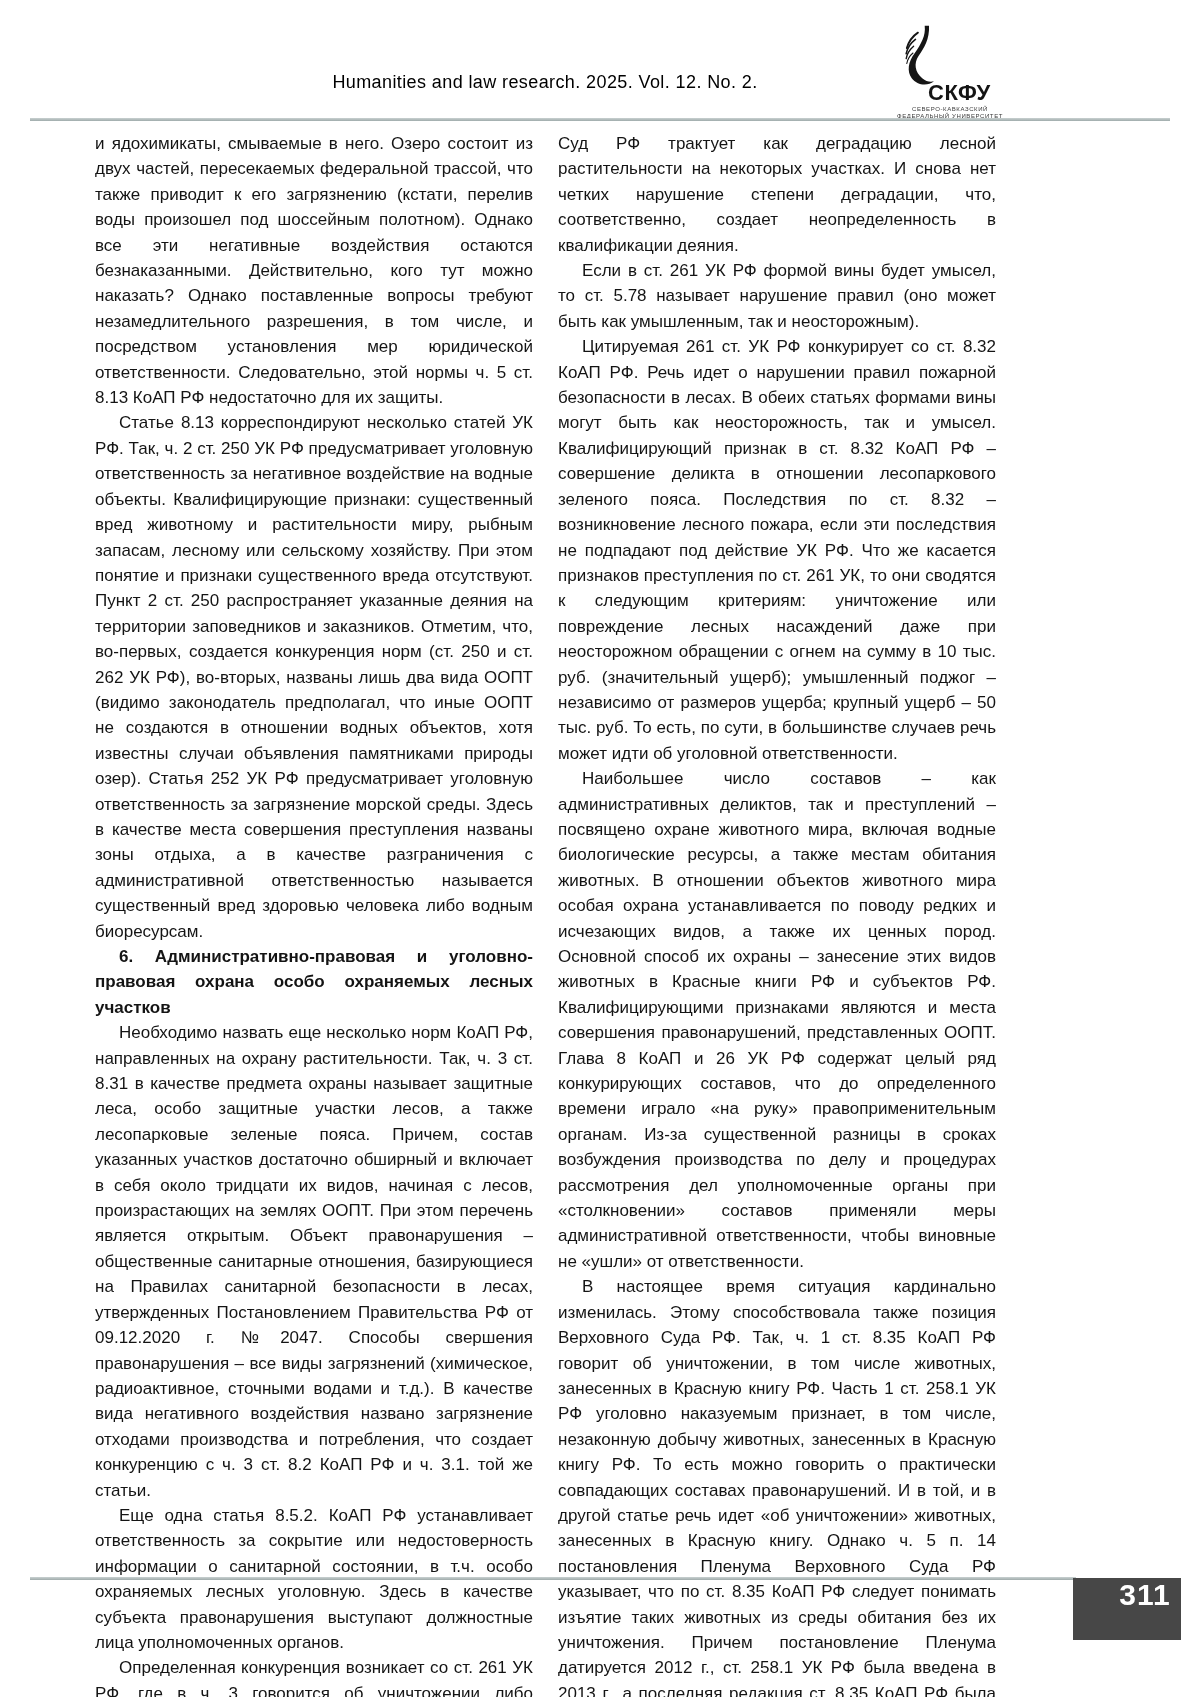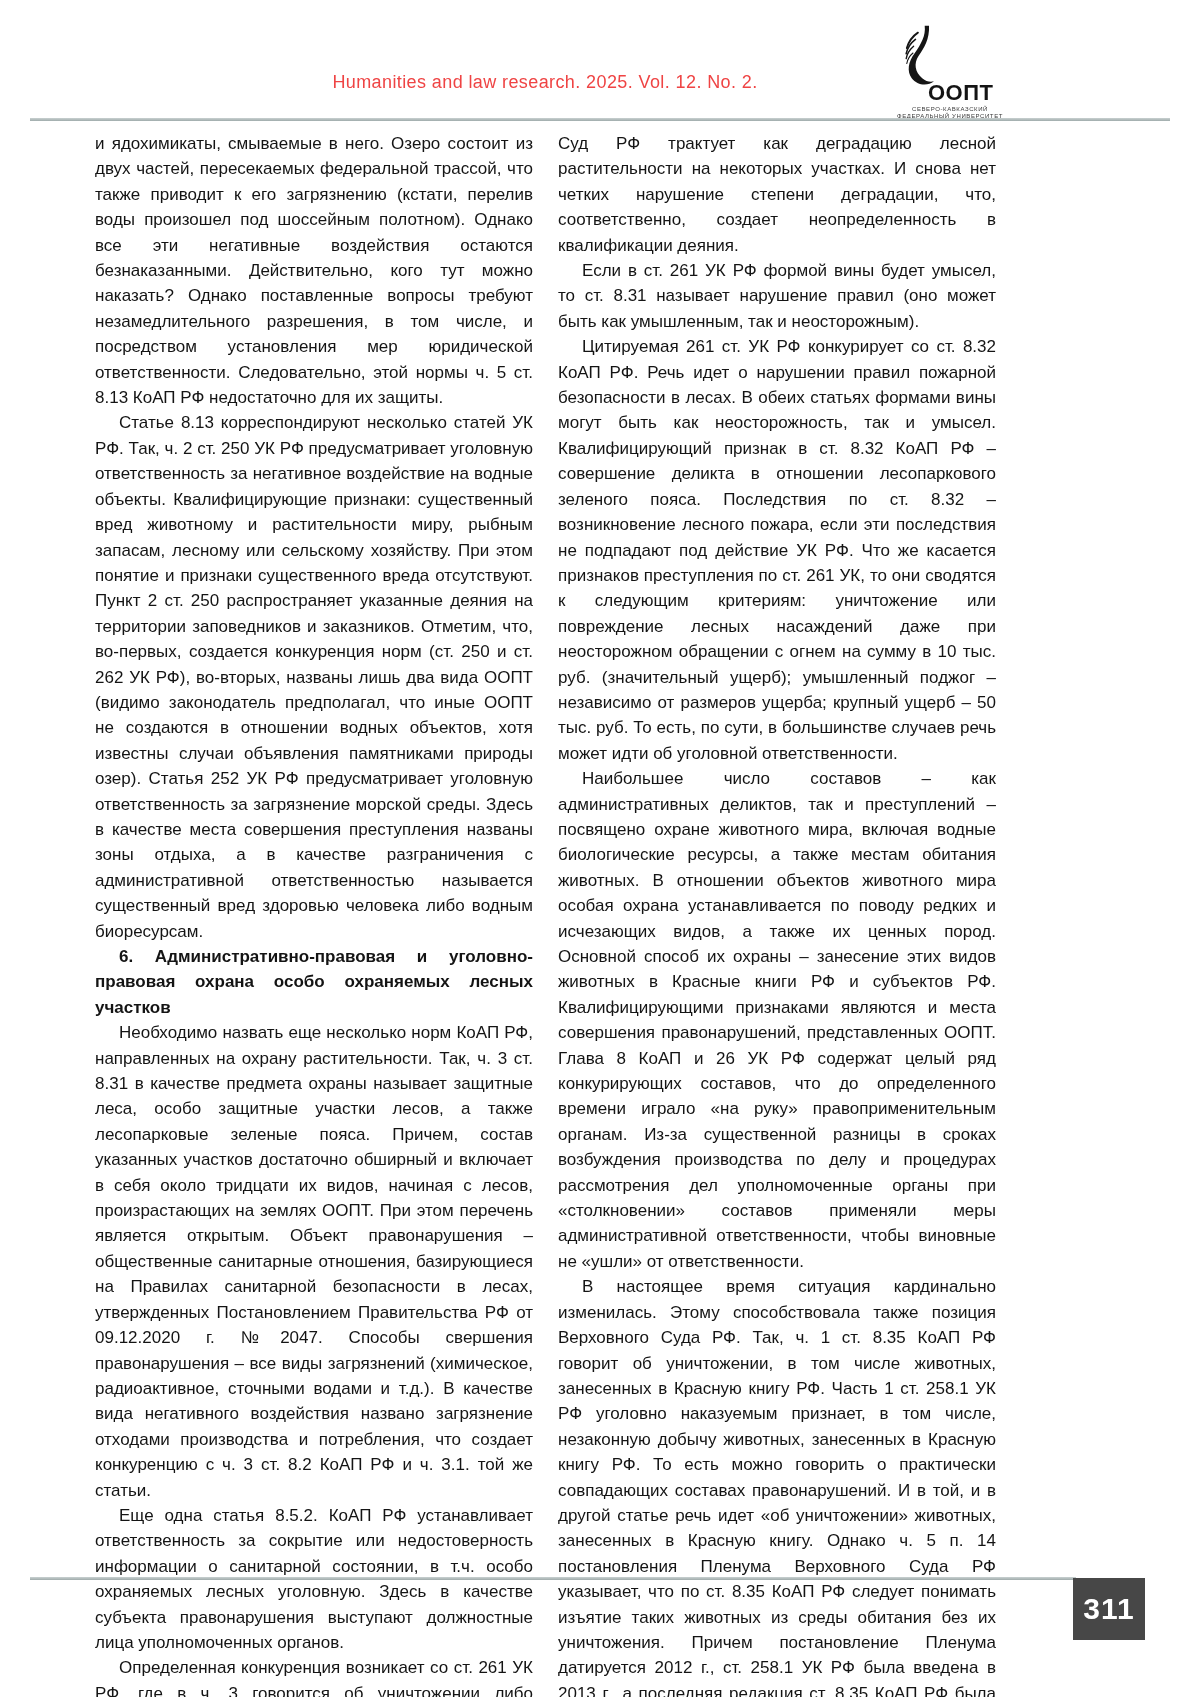--- a/index.html
+++ b/index.html
@@ -7,21 +7,21 @@
     position:relative;
     width:1200px;height:1697px;
     background:#ffffff;
     font-family:"Liberation Sans", sans-serif;
     overflow:hidden;
   }
   
   .journal-title{
     position:absolute;top:72px;left:140px;width:810px;
     text-align:center;
-    font-size:18px;color:#ef4444;letter-spacing:0.4px;
+    font-size:18px;color:#000000;letter-spacing:0.4px;
   }
   .rule-top{
     position:absolute;top:118px;left:30px;width:1140px;height:3px;
     background:linear-gradient(#c9d1d1,#9fabab);
   }
   .rule-bottom{
     position:absolute;top:1577px;left:30px;width:1046px;height:3px;
     background:linear-gradient(#c9d1d1,#9fabab);
   }
   
@@ -43,61 +43,61 @@
   }
   #left-column{left:95px;}
   #right-column{left:558px;}
   .para{margin:0;text-indent:24px;}
   .para.noindent{text-indent:0;}
   .para.heading{font-weight:bold;}
   
   .page-number-box{
     position:absolute;left:1073px;top:1578px;width:72px;height:62px;
     background:#474747;color:#ffffff;
-    display:flex;align-items:center;justify-content:center;
-    font-size:30px;font-weight:bold;letter-spacing:1px;
+    display:flex;justify-content:center;
+    font-size:30px;font-weight:bold;letter-spacing:1px;padding-left:36px;
   }
 </style>
 </head>
 <body>
 
 <div id="page">
 
   <div class="journal-title">Humanities and law research. 2025. Vol. 12. No. 2.</div>
 
   <div class="logo">
     <span>
       <svg viewBox="0 0 100 120" width="62" height="74" aria-hidden="true">
         <path d="M63 3 C64 25 55 39 46 52 C38 64 40 78 52 88 C58 93 65 95 71 93 C61 101 44 100 35 88 C27 77 29 61 40 47 C50 33 58 19 56 3 Z" fill="#151515"></path>
         <path d="M45 14 C36 20 30 29 27 39" stroke="#151515" stroke-width="3" fill="none" stroke-linecap="round"></path>
         <path d="M41 25 C33 31 28 39 26 48" stroke="#151515" stroke-width="2.6" fill="none" stroke-linecap="round"></path>
         <path d="M38 36 C31 42 27 49 26 56" stroke="#151515" stroke-width="2.2" fill="none" stroke-linecap="round"></path>
         <path d="M37 47 C31 52 28 58 27 64" stroke="#151515" stroke-width="1.8" fill="none" stroke-linecap="round"></path>
       </svg>
     </span>
-    <div class="logo-acronym">ООПТ</div>
+    <div class="logo-acronym">СКФУ</div>
     <div class="logo-sub">
       <div>СЕВЕРО-КАВКАЗСКИЙ</div>
       <div>ФЕДЕРАЛЬНЫЙ УНИВЕРСИТЕТ</div>
     </div>
   </div>
 
   <div class="rule-top"></div>
 
   <div id="left-column" class="col">
       <div class="para noindent">и ядохимикаты, смываемые в него. Озеро состоит из двух частей, пересекаемых федеральной трассой, что также приводит к его загрязнению (кстати, перелив воды произошел под шоссейным полотном). Однако все эти негативные воздействия остаются безнаказанными. Действительно, кого тут можно наказать? Однако поставленные вопросы требуют незамедлительного разрешения, в том числе, и посредством установления мер юридической ответственности. Следовательно, этой нормы ч. 5 ст. 8.13 КоАП РФ недостаточно для их защиты.</div>
       <div class="para">Статье 8.13 корреспондируют несколько статей УК РФ. Так, ч. 2 ст. 250 УК РФ предусматривает уголовную ответственность за негативное воздействие на водные объекты. Квалифицирующие признаки: существенный вред животному и растительности миру, рыбным запасам, лесному или сельскому хозяйству. При этом понятие и признаки существенного вреда отсутствуют. Пункт 2 ст. 250 распространяет указанные деяния на территории заповедников и заказников. Отметим, что, во-первых, создается конкуренция норм (ст. 250 и ст. 262 УК РФ), во-вторых, названы лишь два вида ООПТ (видимо законодатель предполагал, что иные ООПТ не создаются в отношении водных объектов, хотя известны случаи объявления памятниками природы озер). Статья 252 УК РФ предусматривает уголовную ответственность за загрязнение морской среды. Здесь в качестве места совершения преступления названы зоны отдыха, а в качестве разграничения с административной ответственностью называется существенный вред здоровью человека либо водным биоресурсам.</div>
       <div class="para heading">6. Административно-правовая и уголовно-правовая охрана особо охраняемых лесных участков</div>
       <div class="para">Необходимо назвать еще несколько норм КоАП РФ, направленных на охрану растительности. Так, ч. 3 ст. 8.31 в качестве предмета охраны называет защитные леса, особо защитные участки лесов, а также лесопарковые зеленые пояса. Причем, состав указанных участков достаточно обширный и включает в себя около тридцати их видов, начиная с лесов, произрастающих на землях ООПТ. При этом перечень является открытым. Объект правонарушения – общественные санитарные отношения, базирующиеся на Правилах санитарной безопасности в лесах, утвержденных Постановлением Правительства РФ от 09.12.2020 г. №2047. Способы свершения правонарушения – все виды загрязнений (химическое, радиоактивное, сточными водами и т.д.). В качестве вида негативного воздействия названо загрязнение отходами производства и потребления, что создает конкуренцию с ч. 3 ст. 8.2 КоАП РФ и ч. 3.1. той же статьи.</div>
       <div class="para">Еще одна статья 8.5.2. КоАП РФ устанавливает ответственность за сокрытие или недостоверность информации о санитарной состоянии, в т.ч. особо охраняемых лесных уголовную. Здесь в качестве субъекта правонарушения выступают должностные лица уполномоченных органов.</div>
       <div class="para">Определенная конкуренция возникает со ст. 261 УК РФ, где в ч. 3 говорится об уничтожении либо повреждении лесов путем различного рода загрязнений. Причем как в цитируемой статье, так и в ст. 8.31, законодатель ничего не говорит о размере ущерба. Однако последствия все-таки предусмотрены. Если КоАП РФ гласит о нарушении правил (вредные последствия при таком поведении могут наступить, а могут и не наступить), то в УК РФ речь идет об уничтожении или повреждении лесных участков. И если с «уничтожением» есть определенная ясность, то «повреждение» Верховный</div>
     </div>
   <div id="right-column" class="col">
       <div class="para noindent">Суд РФ трактует как деградацию лесной растительности на некоторых участках. И снова нет четких нарушение степени деградации, что, соответственно, создает неопределенность в квалификации деяния.</div>
-      <div class="para">Если в ст. 261 УК РФ формой вины будет умысел, то ст. 8.31 называет нарушение правил (оно может быть как умышленным, так и неосторожным).</div>
+      <div class="para">Если в ст. 261 УК РФ формой вины будет умысел, то ст. 5.78 называет нарушение правил (оно может быть как умышленным, так и неосторожным).</div>
       <div class="para">Цитируемая 261 ст. УК РФ конкурирует со ст. 8.32 КоАП РФ. Речь идет о нарушении правил пожарной безопасности в лесах. В обеих статьях формами вины могут быть как неосторожность, так и умысел. Квалифицирующий признак в ст. 8.32 КоАП РФ – совершение деликта в отношении лесопаркового зеленого пояса. Последствия по ст. 8.32 – возникновение лесного пожара, если эти последствия не подпадают под действие УК РФ. Что же касается признаков преступления по ст. 261 УК, то они сводятся к следующим критериям: уничтожение или повреждение лесных насаждений даже при неосторожном обращении с огнем на сумму в 10 тыс. руб. (значительный ущерб); умышленный поджог – независимо от размеров ущерба; крупный ущерб – 50 тыс. руб. То есть, по сути, в большинстве случаев речь может идти об уголовной ответственности.</div>
       <div class="para">Наибольшее число составов – как административных деликтов, так и преступлений – посвящено охране животного мира, включая водные биологические ресурсы, а также местам обитания животных. В отношении объектов животного мира особая охрана устанавливается по поводу редких и исчезающих видов, а также их ценных пород. Основной способ их охраны – занесение этих видов животных в Красные книги РФ и субъектов РФ. Квалифицирующими признаками являются и места совершения правонарушений, представленных ООПТ. Глава 8 КоАП и 26 УК РФ содержат целый ряд конкурирующих составов, что до определенного времени играло «на руку» правоприменительным органам. Из-за существенной разницы в сроках возбуждения производства по делу и процедурах рассмотрения дел уполномоченные органы при «столкновении» составов применяли меры административной ответственности, чтобы виновные не «ушли» от ответственности.</div>
       <div class="para">В настоящее время ситуация кардинально изменилась. Этому способствовала также позиция Верховного Суда РФ. Так, ч. 1 ст. 8.35 КоАП РФ говорит об уничтожении, в том числе животных, занесенных в Красную книгу РФ. Часть 1 ст. 258.1 УК РФ уголовно наказуемым признает, в том числе, незаконную добычу животных, занесенных в Красную книгу РФ. То есть можно говорить о практически совпадающих составах правонарушений. И в той, и в другой статье речь идет «об уничтожении» животных, занесенных в Красную книгу. Однако ч. 5 п. 14 постановления Пленума Верховного Суда РФ указывает, что по ст. 8.35 КоАП РФ следует понимать изъятие таких животных из среды обитания без их уничтожения. Причем постановление Пленума датируется 2012 г., ст. 258.1 УК РФ была введена в 2013 г., а последняя редакция ст. 8.35 КоАП РФ была принята в 2023 году. То есть у законодателя была возможность устранить коллизию, но это не было сделано.</div>
     </div>
 
   <div class="rule-bottom"></div>
 
   <div class="page-number-box">
     <span>311</span>
   </div>

